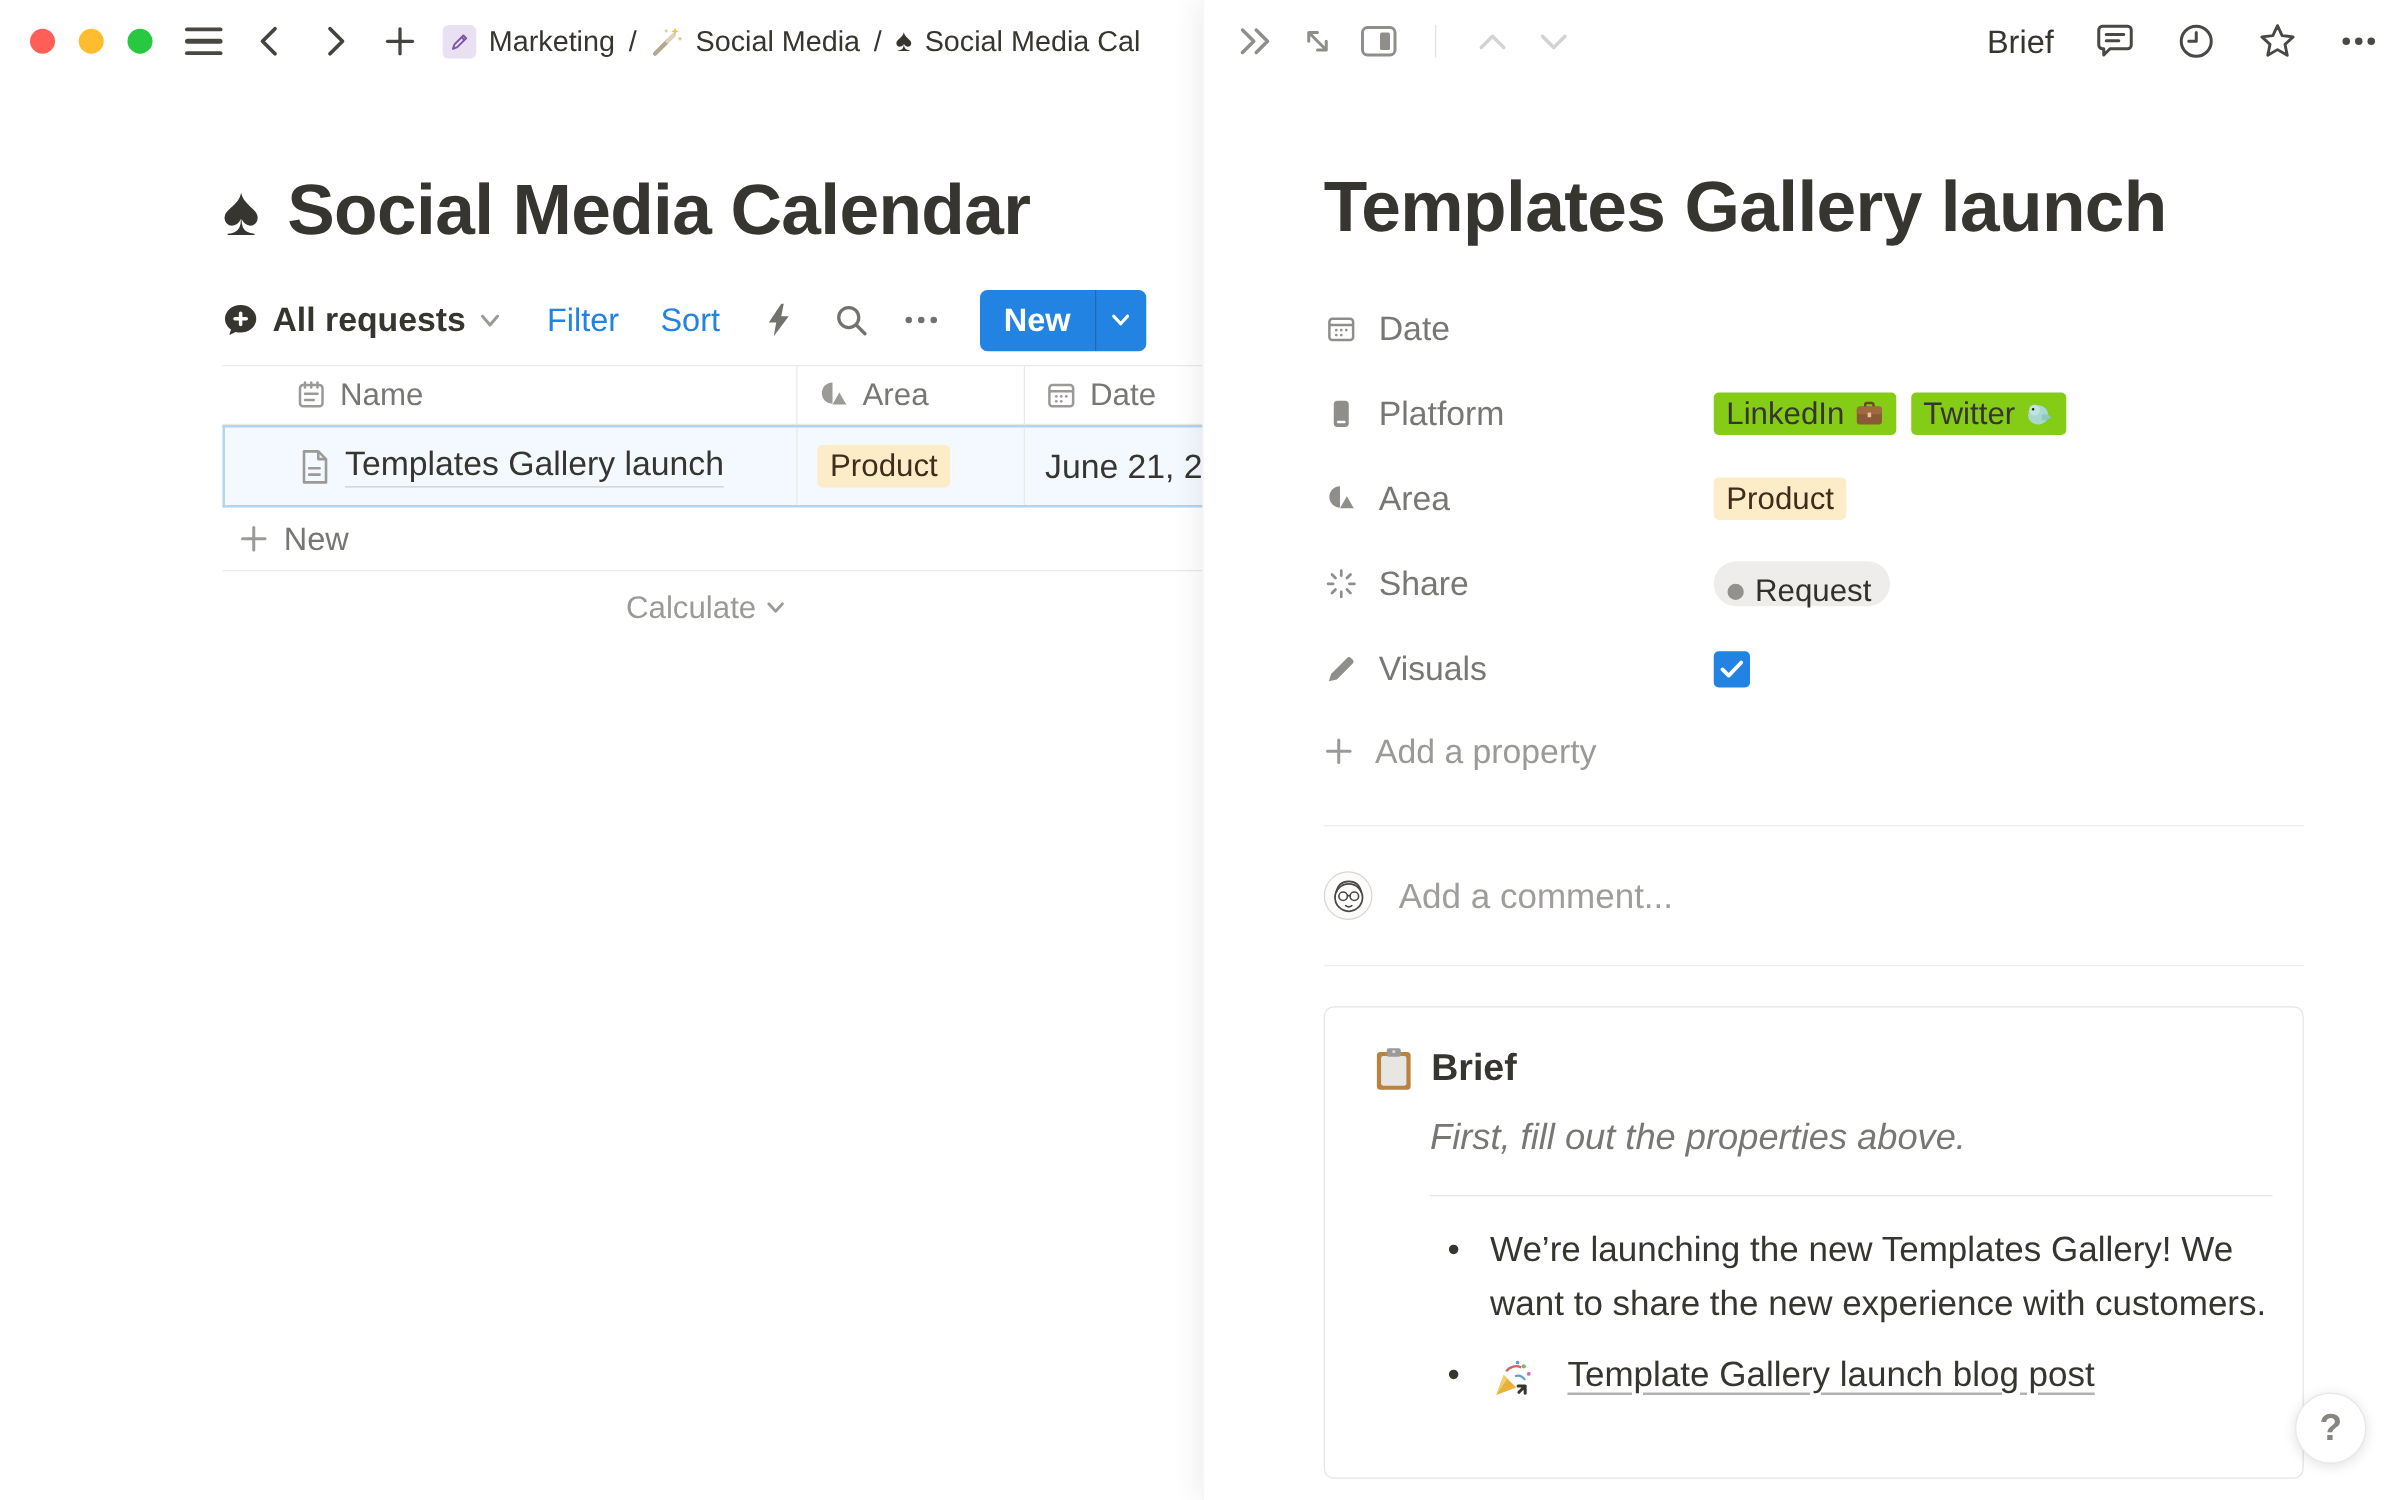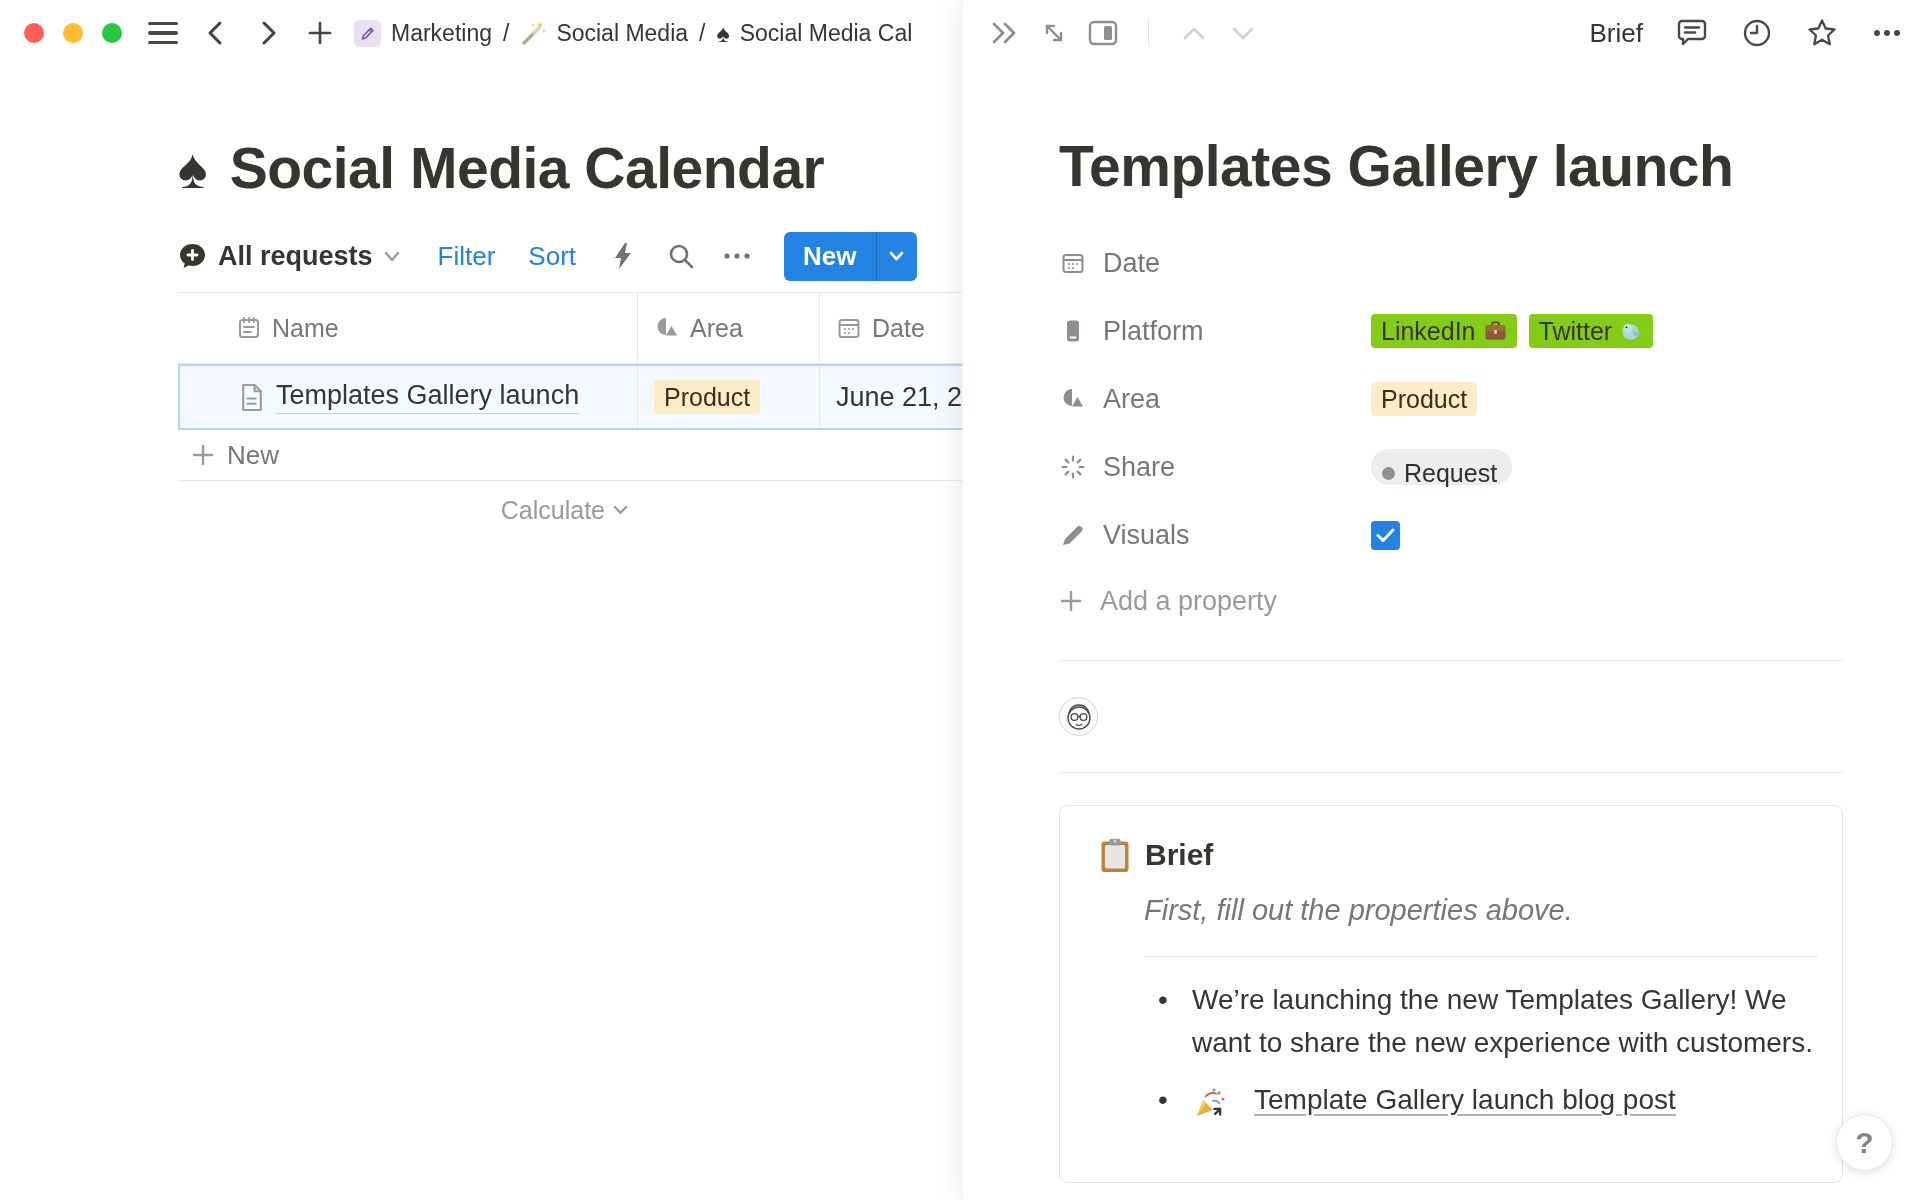--- a/index.html
+++ b/index.html
@@ -31,21 +31,21 @@
   .view-switch { display:flex; align-items:center; gap:11px; cursor:pointer; }
   .view-label { font-size:27px; font-weight:700; color:#37352f; }
   .blue-link { font-size:26px; color:#2383e2; cursor:pointer; }
   .tb-icon { width:34px; height:34px; display:flex; align-items:center; justify-content:center; color:#73726e; cursor:pointer; }
   .new-btn { margin-left:30px; height:49px; display:flex; align-items:stretch; border-radius:6px; overflow:hidden; background:#2383e2; cursor:pointer; }
   .new-btn-main { display:flex; align-items:center; padding:0 19px; color:#fff; font-size:26px; font-weight:700; }
   .new-btn-arrow { width:41px; display:flex; align-items:center; justify-content:center; border-left:1px solid rgba(0,0,0,0.18); color:#fff; }
 
   
   .table { margin-top:12px; width:784px; }
-  .t-head { display:flex; height:72px; border-top:1px solid #e9e9e7; border-bottom:1px solid #e9e9e7; color:#787774; font-size:25px; }
+  .t-head { display:flex; height:48px; border-top:1px solid #e9e9e7; border-bottom:1px solid #e9e9e7; color:#787774; font-size:25px; }
   .t-head .cell { display:flex; align-items:center; gap:10px; }
   .cell-name { width:460px; padding-left:58px; border-right:1px solid #e9e9e7; }
   .cell-area { width:182px; padding-left:16px; border-right:1px solid #e9e9e7; }
   .cell-date { width:142px; padding-left:16px; overflow:hidden; }
   .t-row { display:flex; align-items:stretch; height:66px; background:#f3f9fe; border:2px solid #b5d4ee; border-right:none; cursor:pointer; }
   .t-row .cell { display:flex; align-items:center; gap:11px; }
   .t-row .cell-name { width:458px; }
   .row-name { font-size:27px; font-weight:500; color:#37352f; border-bottom:1.5px solid #cfcdc9; padding-bottom:2px; white-space:nowrap; }
   .tag { display:inline-flex; align-items:center; height:34px; padding:0 10px; border-radius:4px; font-size:25px; white-space:nowrap; }
   .tag-yellow { background:#fdecc8; color:#402c1b; }
@@ -479,20 +479,21 @@
         <span class="avatar">
           <svg width="34" height="34" viewBox="0 0 34 34">
             <circle cx="17" cy="18" r="11" fill="#fff" stroke="#4a4844" stroke-width="1.4"></circle>
             <path d="M7 14c1-6 5-9 10-9s9 3 10 9" fill="none" stroke="#4a4844" stroke-width="1.4"></path>
             <circle cx="12.5" cy="17" r="3.4" fill="none" stroke="#4a4844" stroke-width="1.3"></circle>
             <circle cx="21.5" cy="17" r="3.4" fill="none" stroke="#4a4844" stroke-width="1.3"></circle>
             <line x1="15.9" y1="16.5" x2="18.1" y2="16.5" stroke="#4a4844" stroke-width="1.3"></line>
             <path d="M14.5 24.5c1.6 1.2 3.4 1.2 5 0" fill="none" stroke="#4a4844" stroke-width="1.3" stroke-linecap="round"></path>
           </svg>
         </span>
+        <span class="comment-ph">Add a comment...</span>
       </div>
 
       <div class="h-div"></div>
 
       <div class="brief">
         <div class="brief-header">
           <svg width="34" height="36" viewBox="0 0 30 32">
             <rect x="3" y="4" width="24" height="27" rx="2.5" fill="#b7833f"></rect>
             <rect x="6" y="7" width="18" height="21" rx="1.5" fill="#e8e6e3"></rect>
             <rect x="10" y="1.5" width="10" height="6" rx="1.5" fill="#9c9a96"></rect>

